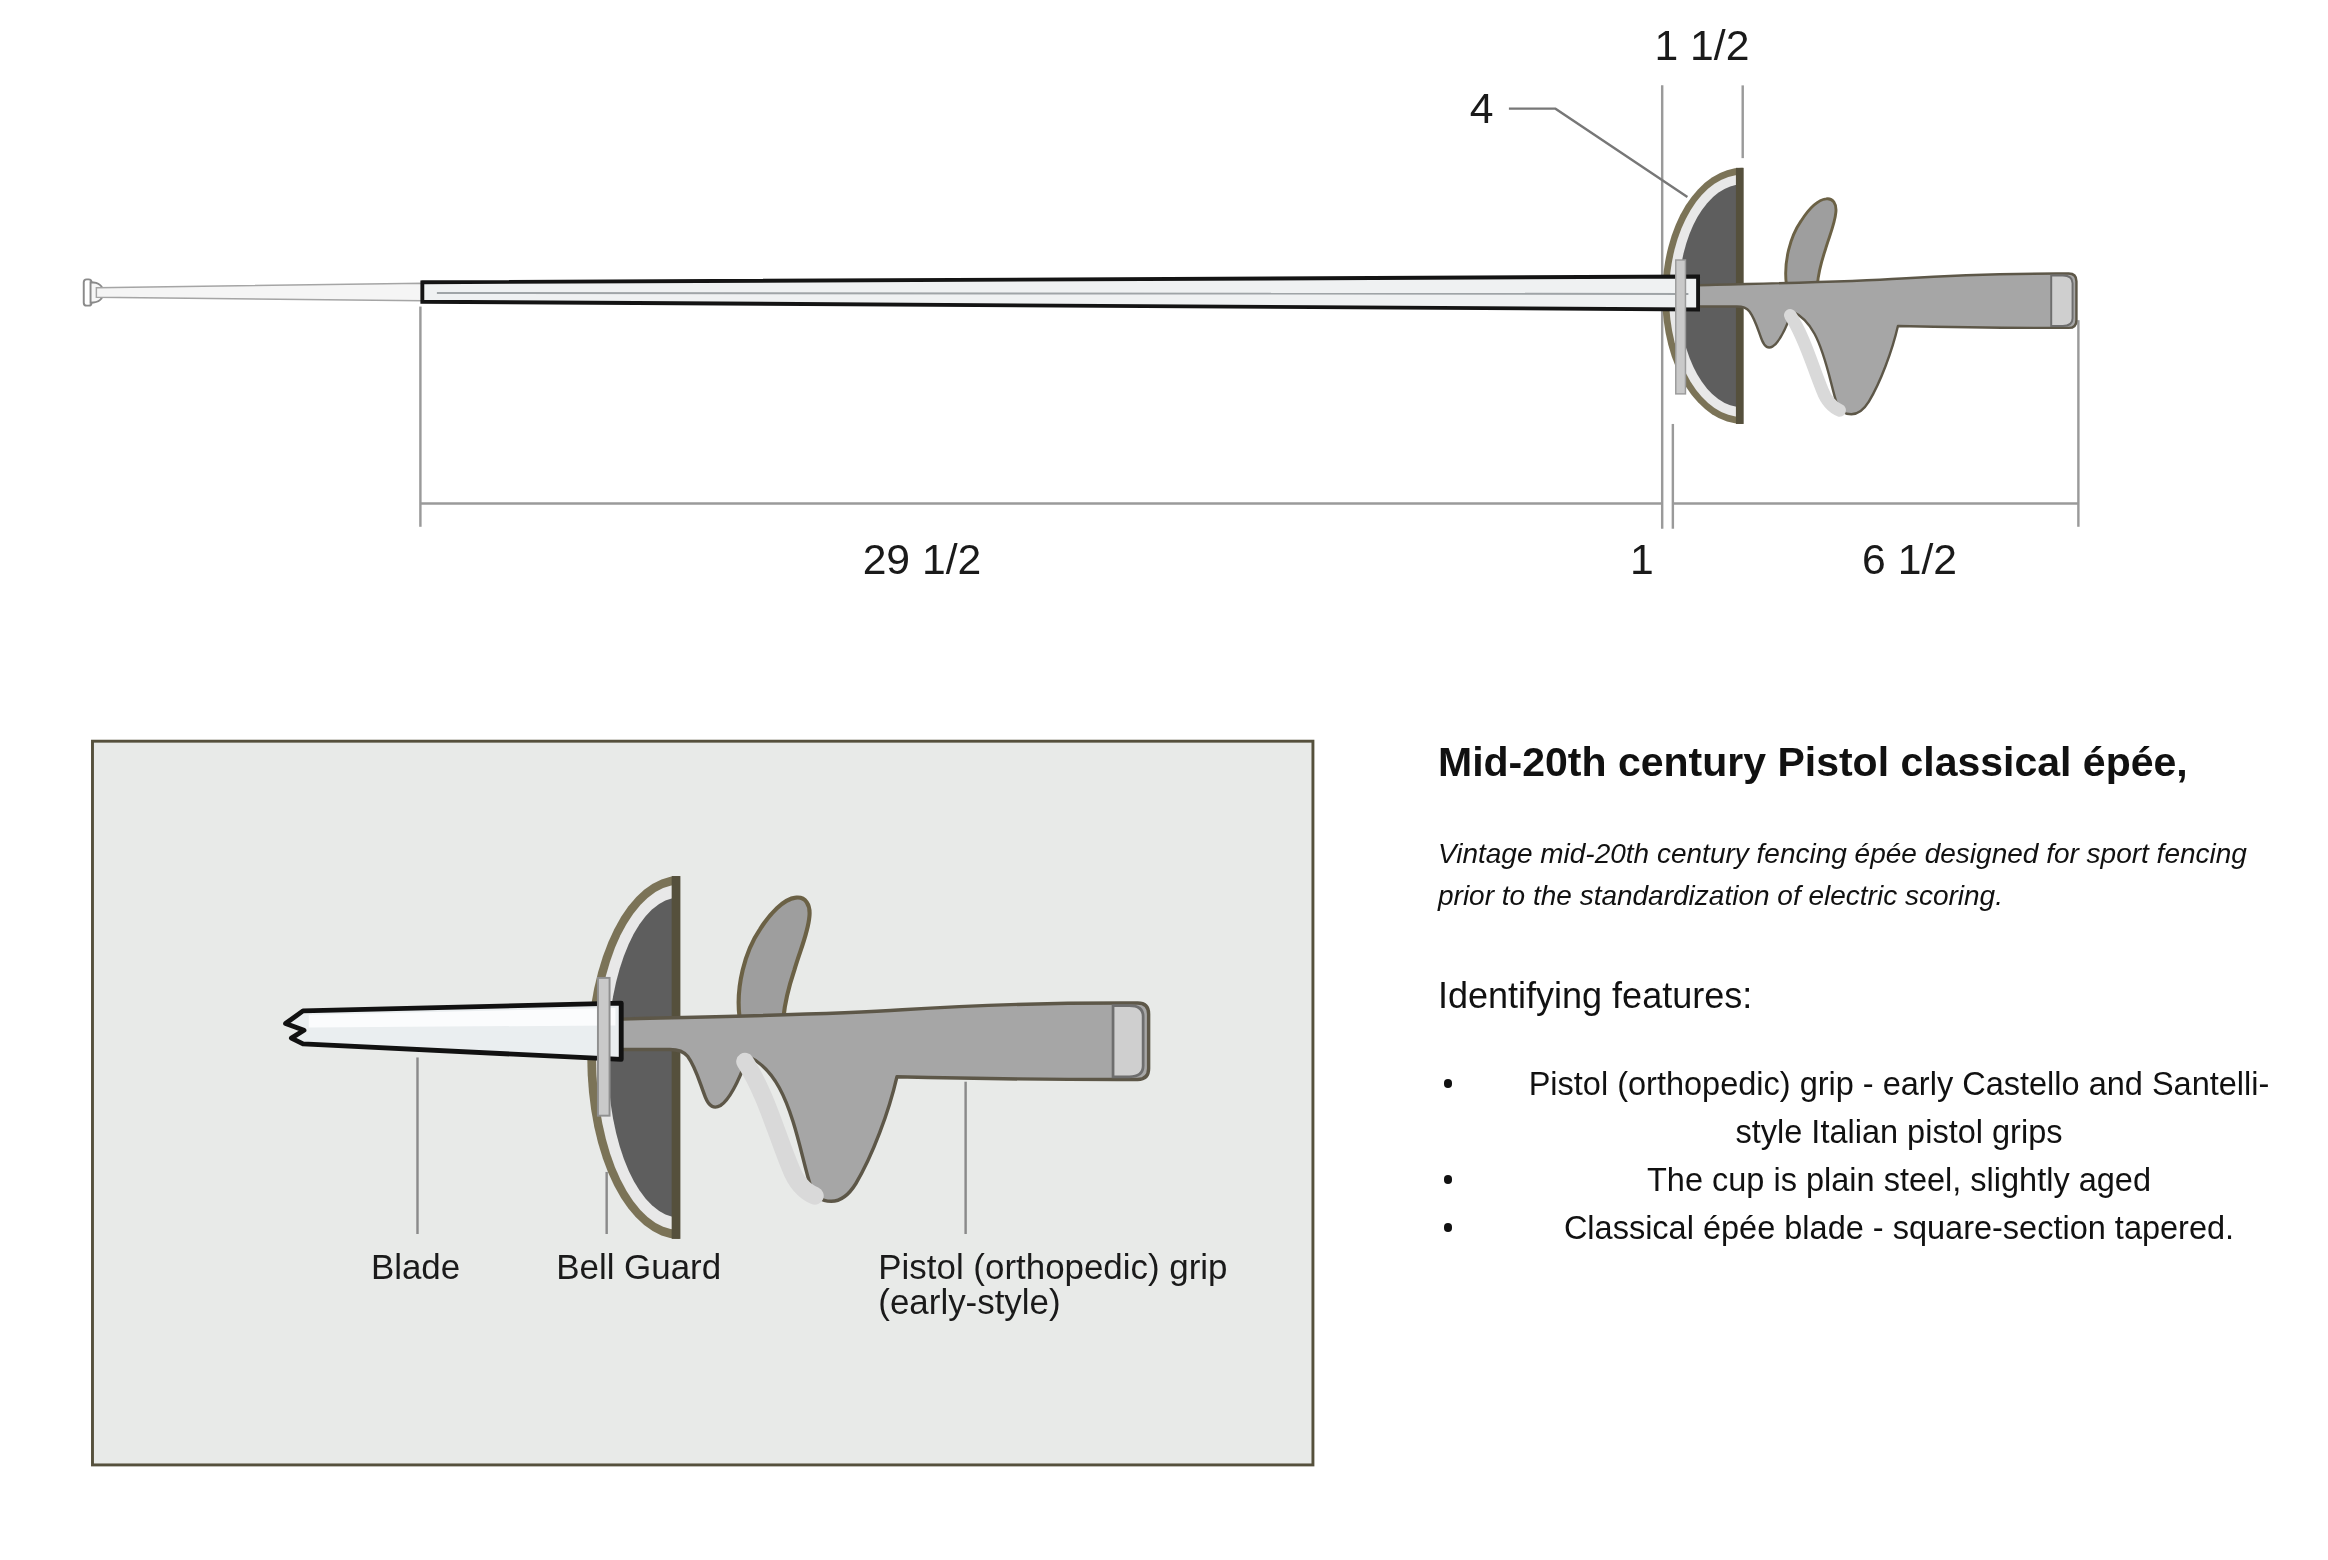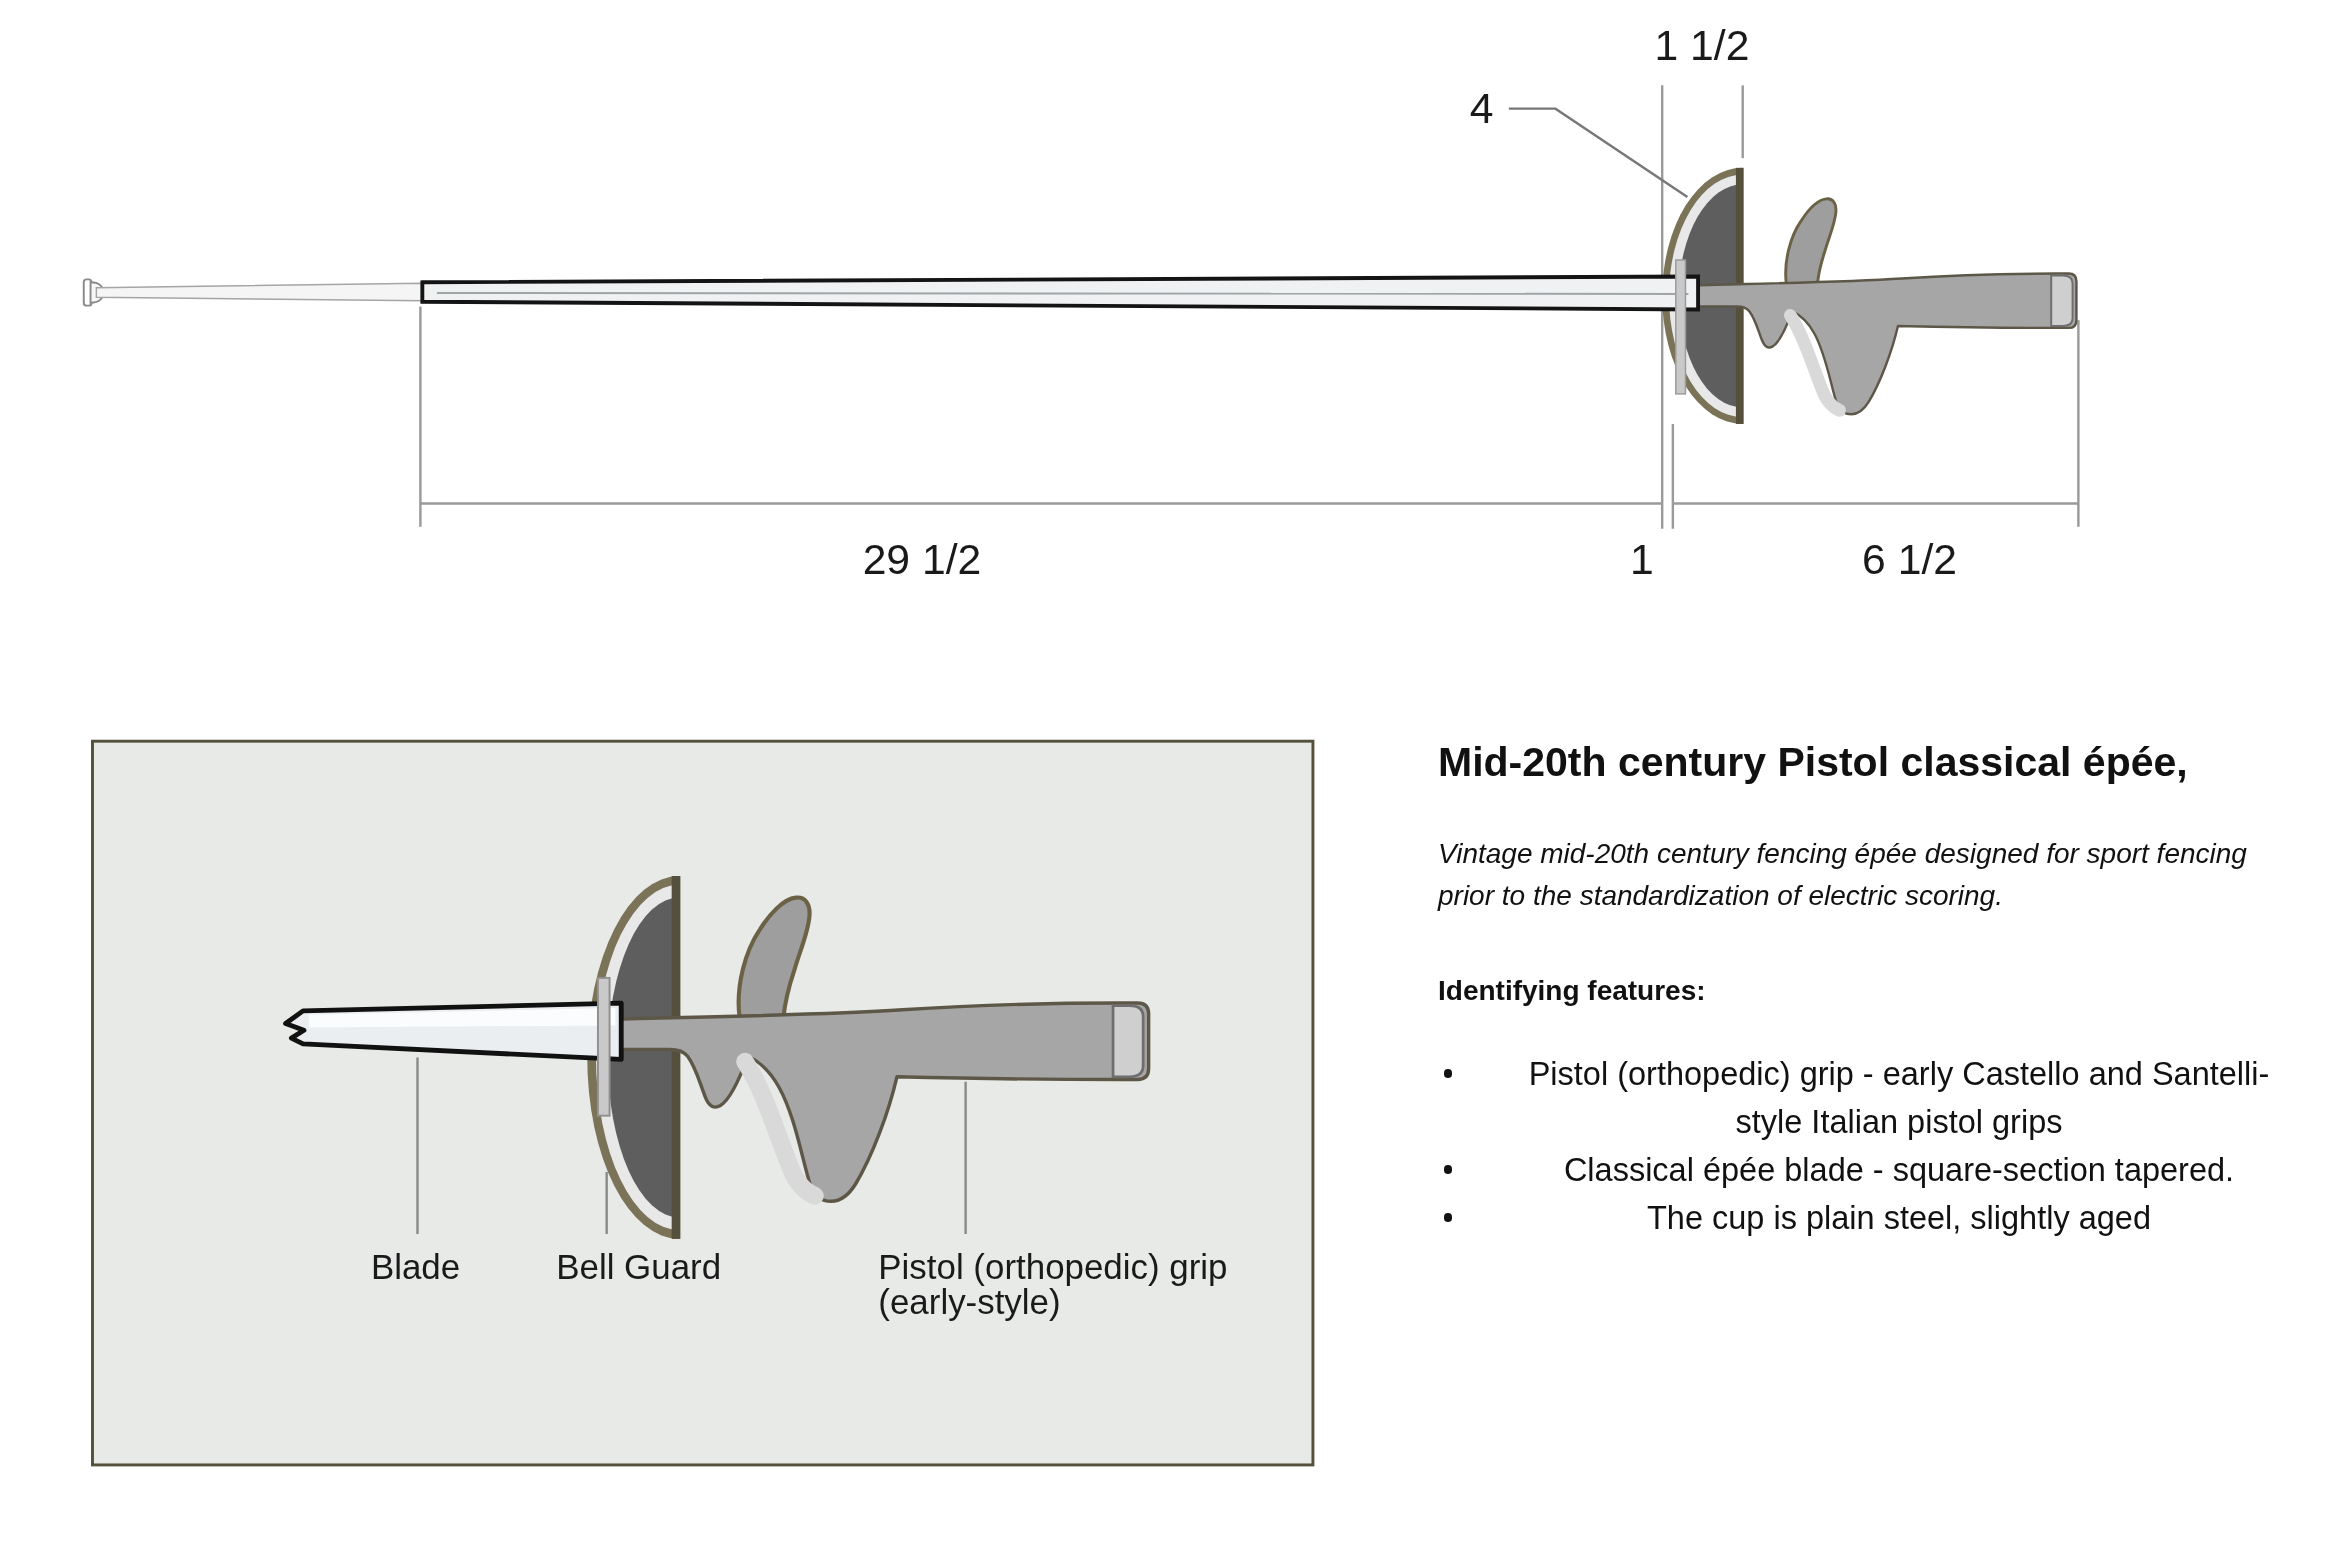--- a/index.html
+++ b/index.html
@@ -14,21 +14,21 @@
   .stage{position:absolute;inset:0;}
   svg.scene{position:absolute;left:0;top:0;}
   svg text{font-family:"Liberation Sans", sans-serif;fill:#1a1a1a;}
   .dim-label{font-size:44px;}
   .part-label{font-size:36px;}
   .desc{
     position:absolute;left:1438px;top:730px;width:873px;color:#111;
   }
   .desc-title{font-size:41px;font-weight:bold;line-height:64px;white-space:nowrap;}
   .desc-intro{font-size:28px;line-height:42px;margin:39px 0 0 0;width:854px;font-style:italic;}
-  .desc-feat-head{font-size:28px;font-weight:bold;margin-top:58px;}
+  .desc-feat-head{font-size:36px;font-weight:normal;margin-top:58px;}
   .feat-list{list-style:none;margin:43px 0 0 0;padding:0;width:854px;text-align:center;}
   .feat-list li{
     position:relative;padding-left:68px;font-size:32.5px;line-height:48px;
   }
   .feat-list li::before{
     content:'';position:absolute;left:5.8px;top:19.4px;width:8.7px;height:8.7px;
     border-radius:50%;background:#111;
   }
 </style>
 </head>
@@ -133,19 +133,19 @@
 </svg>
 
 <div class="desc">
   <div class="desc-title">
     <div>Mid-20th century Pistol classical épée,</div>
   </div>
   <p class="desc-intro">Vintage mid-20th century fencing épée designed for sport fencing prior to the standardization of electric scoring.</p>
   <div class="desc-feat-head">Identifying features:</div>
   <ul class="feat-list">
     <li><span>Pistol (orthopedic) grip - early Castello and Santelli-style Italian pistol grips</span></li>
+    <li><span>The cup is plain steel, slightly aged</span></li>
     <li><span>Classical épée blade - square-section tapered.</span></li>
-    <li><span>The cup is plain steel, slightly aged</span></li>
   </ul>
 </div>
 
 </div>
 
 
 </body></html>

